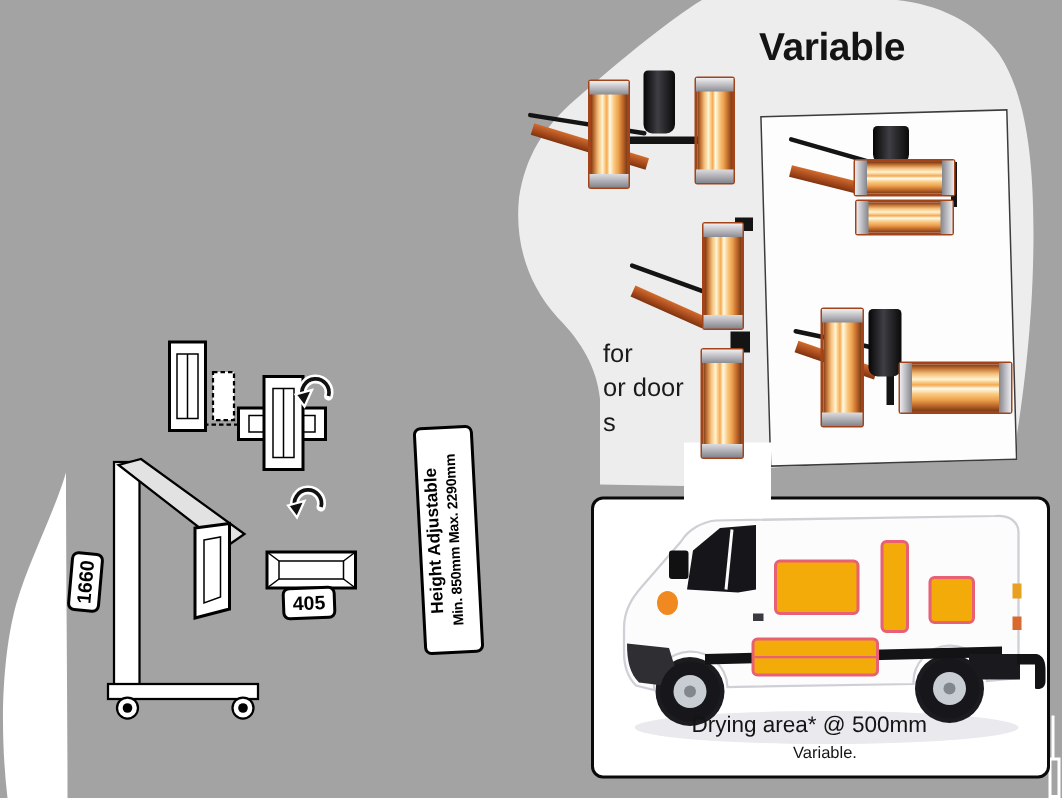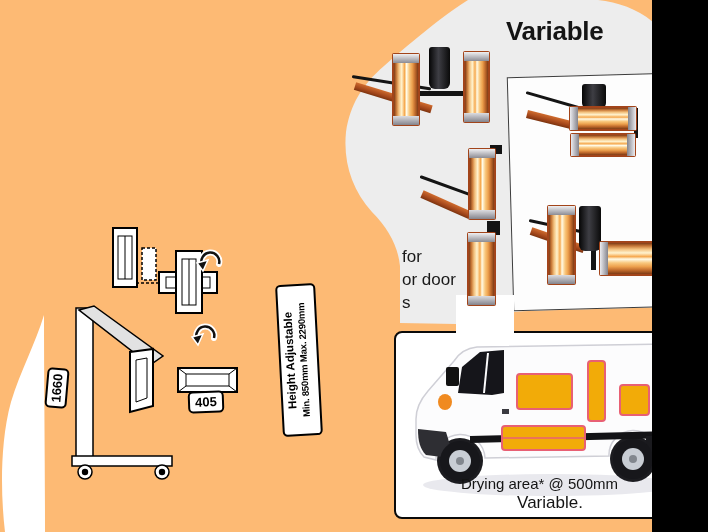--- a/index.html
+++ b/index.html
@@ -1,26 +1,26 @@
 <!DOCTYPE html>
 <html><head>
 <meta charset="utf-8">
 <style>
   html,body{margin:0;padding:0;background:#000;}
-  #stage{position:relative;width:652px;height:532px;background:#fdba74;overflow:hidden;
+  #stage{position:relative;width:708px;height:532px;background:#a3a3a3;overflow:hidden;
          font-family:"Liberation Sans",sans-serif;}
   .abs{position:absolute;}
 
   
   #blob-svg{left:0;top:0;width:708px;height:340px;}
   #white-panel{left:510px;top:75px;width:163px;height:232px;background:#fdfdfd;
                border:1px solid #3c3c3c;transform:rotate(-1.6deg);}
   #promo-title{left:506px;top:16px;font-size:26px;line-height:31px;font-weight:bold;
                color:#141414;letter-spacing:-0.3px;z-index:30;}
-  #clipped-text{left:402px;top:224px;font-size:17px;line-height:23px;color:#1a1a1a;z-index:30;margin-top:21px;}
+  #clipped-text{left:402px;top:224px;font-size:17px;line-height:23px;color:#1a1a1a;z-index:30;}
 
   
   .lampcfg{position:absolute;z-index:20;}
   .lamp{position:absolute;border:2px solid #a2441a;border-radius:2px;box-sizing:border-box;}
   .lamp.v{background:linear-gradient(90deg,#7e3c16 0,#c97a3a 10%,#f3c07c 20%,#fff3cf 32%,
           #f6a94f 44%,#fffbe8 52%,#f9c87e 64%,#eda14e 76%,#c06a2c 88%,#7e3c16 100%);}
   .lamp.v::before,.lamp.v::after{content:"";position:absolute;left:-1px;right:-1px;height:9px;}
   .lamp.v::before{top:-1px;background:linear-gradient(180deg,#f0f0f2,#8c8c94);}
   .lamp.v::after{bottom:-1px;background:linear-gradient(0deg,#84848c,#dcdce0);}
   .lamp.h{background:linear-gradient(180deg,#7e3c16 0,#c97a3a 10%,#f3c07c 20%,#fff3cf 32%,
@@ -46,21 +46,21 @@
         transform:rotate(-90deg);text-align:center;color:#000;}
   #height-adjustable .l1{font-size:11.5px;font-weight:bold;line-height:15px;margin-top:2px;}
   #height-adjustable .l2{font-size:9.5px;font-weight:bold;line-height:12px;letter-spacing:-0.2px;}
 
   
   #van-box{left:394px;top:331px;width:306px;height:188px;box-sizing:border-box;
            background:#fff;border:2px solid #0a0a0a;border-radius:8px;z-index:15;}
   #van-svg{position:absolute;left:0;top:0;width:302px;height:184px;}
   #van-caption{position:absolute;left:0;right:15px;bottom:5px;text-align:center;color:#141414;}
   #van-caption .c1{font-size:15px;line-height:19px;}
-  #van-caption .c2{font-size:17px;line-height:19px;padding-left:21px;}
+  #van-caption .c2{font-size:11px;line-height:19px;padding-left:21px;}
 
   
   #fragment{left:698px;top:476px;width:10px;height:56px;z-index:5;}
 </style>
 </head>
 <body>
 
 <div id="stage">
 
   <svg id="blob-svg" class="abs" viewBox="0 0 708 340">

